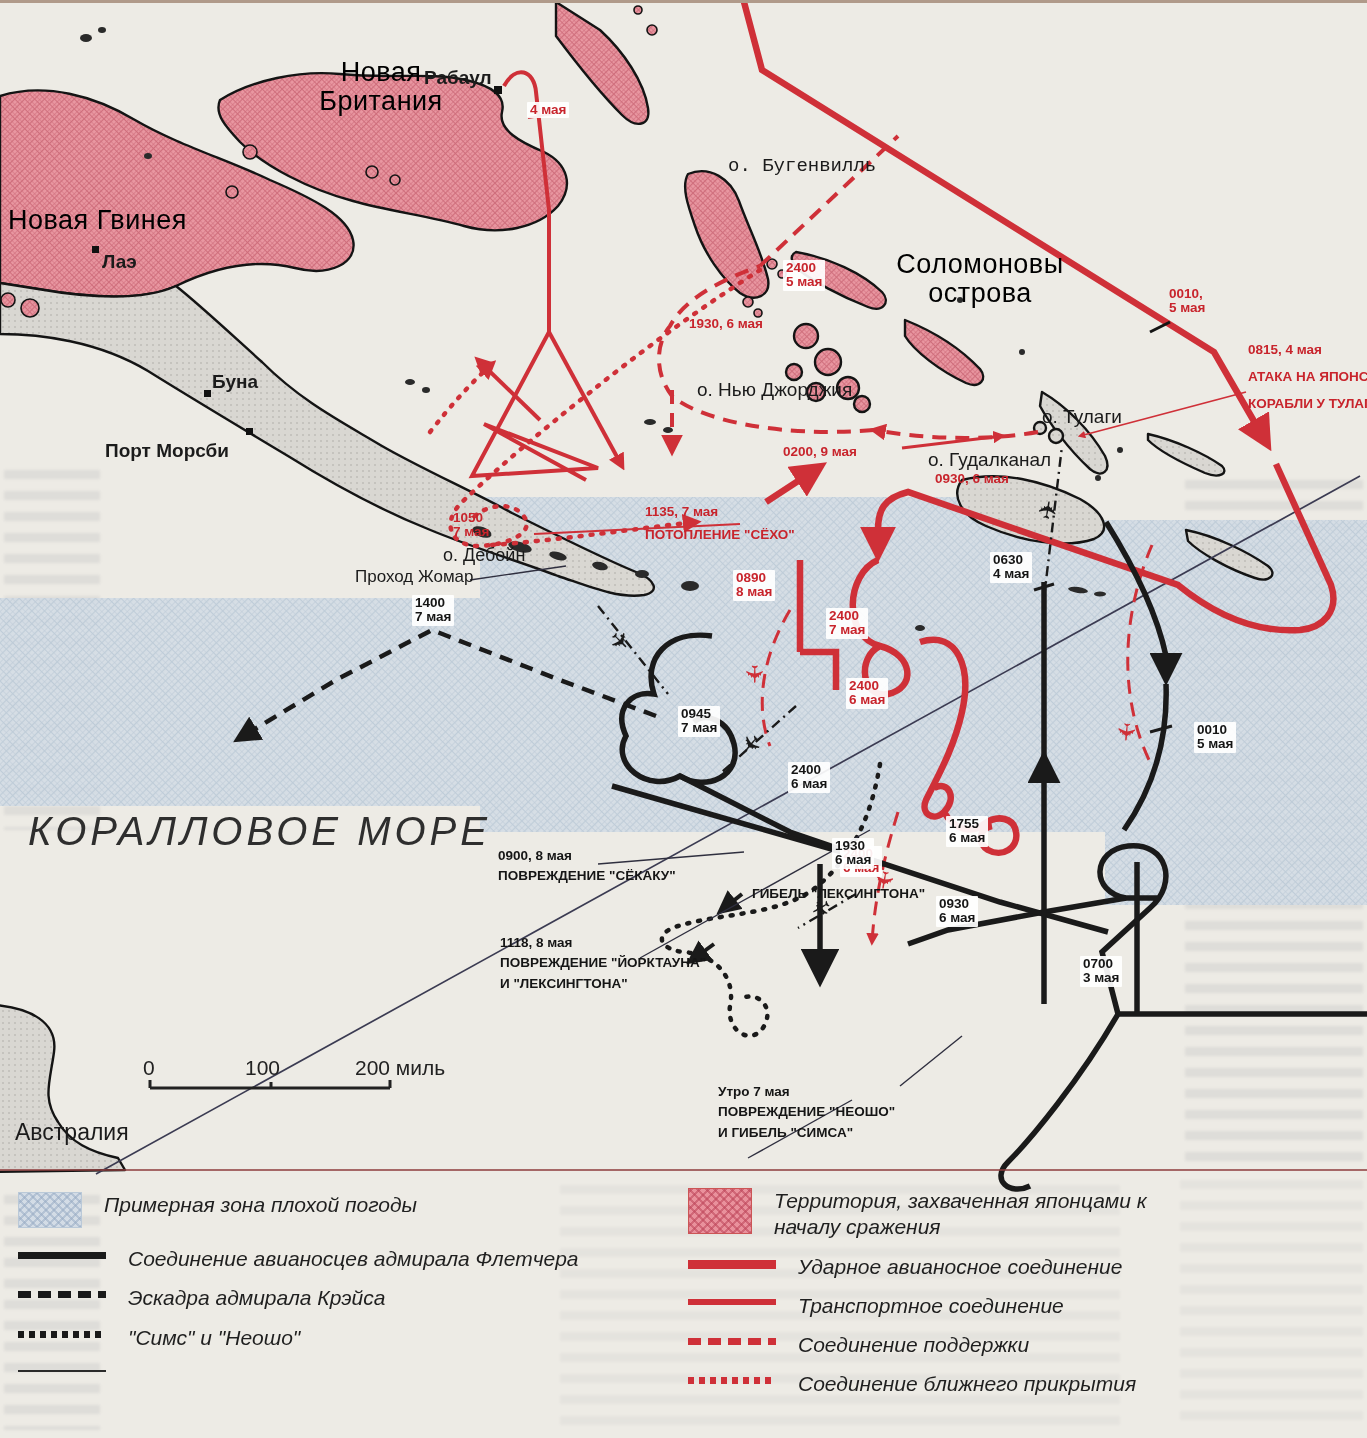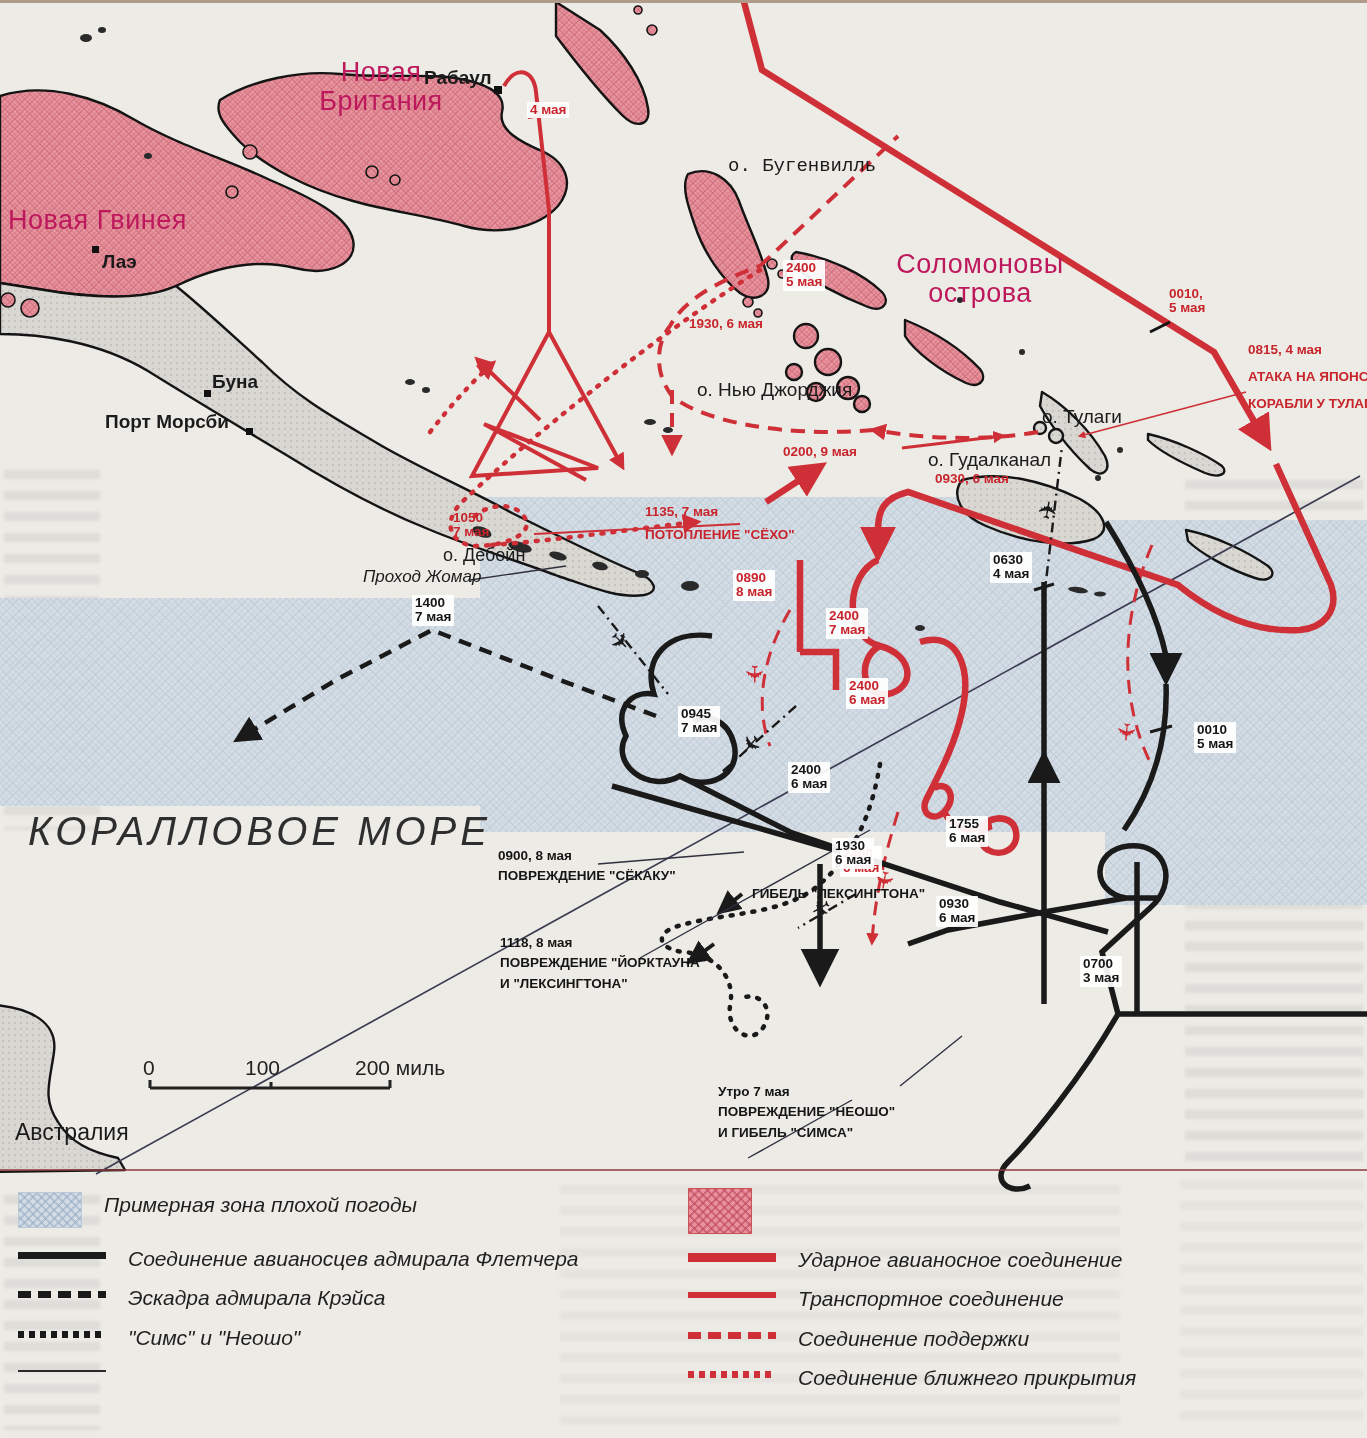--- a/index.html
+++ b/index.html
@@ -4,24 +4,24 @@
 <style>
   html,body{margin:0;padding:0;}
   body{background:#e7e4df;font-family:"Liberation Sans",sans-serif;}
   #stage{position:relative;width:1367px;height:1438px;background:#edebe5;overflow:hidden;}
   .bleed{position:absolute;opacity:.55;filter:blur(1.6px);pointer-events:none;
     background:repeating-linear-gradient(180deg, rgba(110,112,125,.22) 0 9px, rgba(0,0,0,0) 9px 21px);}
   .bleed.soft{opacity:.3;}
   #mapsvg{position:absolute;left:0;top:0;z-index:2;}
   .lbl{position:absolute;z-index:6;white-space:nowrap;line-height:1.06;}
   .place{color:#1b1b1b;}
-  .big{font-size:27px;letter-spacing:.5px;color:#be185d;}
+  .big{font-size:27px;letter-spacing:.5px;color:#000000;}
   .town{font-size:19px;font-weight:bold;}
   .isl{font-size:19px;}
-  .ital{font-style:italic;font-size:17px;margin-left:8px;}
+  .ital{font-size:17px;}
   .sea{font-style:italic;font-size:40px;letter-spacing:4px;color:#2e2e2e;}
   .tl{font-weight:bold;font-size:13.5px;background:rgba(255,255,255,.92);padding:1px 3px;border-radius:1px;}
   .red{color:#c8242c;}
   .blk{color:#151515;}
   .ann{font-weight:bold;font-size:13.5px;line-height:1.5;background:transparent;}
   .ctr{text-align:center;}
   .scalebar{position:absolute;z-index:6;color:#222;font-size:21px;}
   .legend{position:absolute;z-index:7;}
   .lrow{display:flex;align-items:flex-start;margin-bottom:13px;}
   .lsw{flex:0 0 auto;margin-right:22px;margin-top:6px;}
@@ -275,21 +275,21 @@
   </svg>
 
   <div class="lbl place big ctr" style="left:296px;top:58px;width:170px;">
     <span style="display:block">Новая</span>
     <span style="display:block">Британия</span>
   </div>
   <div class="lbl place town" style="left:424px;top:68px;">Рабаул</div>
   <div class="lbl place big" style="left:8px;top:206px;">Новая Гвинея</div>
   <div class="lbl place town" style="left:102px;top:252px;">Лаэ</div>
   <div class="lbl place town" style="left:212px;top:372px;">Буна</div>
-  <div class="lbl place town" style="left:105px;top:412px;">Порт Морсби</div>
+  <div class="lbl place town" style="left:105px;top:441px;">Порт Морсби</div>
   <div class="lbl place isl" style="left:728px;top:156px;font-family:Liberation Mono, monospace;">о. Бугенвилль</div>
   <div class="lbl place big ctr" style="left:880px;top:250px;width:200px;">
     <span style="display:block">Соломоновы</span>
     <span style="display:block">острова</span>
   </div>
   <div class="lbl place isl" style="left:697px;top:380px;">о. Нью Джорджия</div>
   <div class="lbl place isl" style="left:1042px;top:407px;">о. Тулаги</div>
   <div class="lbl place isl" style="left:928px;top:450px;">о. Гудалканал</div>
   <div class="lbl place isl" style="left:443px;top:546px;font-size:18px;">о. Дебойн</div>
   <div class="lbl place ital" style="left:355px;top:568px;">Проход Жомар</div>
@@ -413,20 +413,21 @@
       <span class="ltext">"Симс" и "Неошо"</span>
     </div>
     <div class="lrow">
       <span class="lsw sw-thin"></span>
     </div>
   </div>
 
   <div class="legend" style="left:688px;top:1188px;width:520px;">
     <div class="lrow">
       <span class="lsw sw-jp" style="margin-top:0;"></span>
+      <span class="ltext">Территория, захваченная японцами к началу сражения</span>
     </div>
     <div class="lrow" style="">
       <span class="lsw sw-redthick"></span>
       <span class="ltext">Ударное авианосное соединение</span>
     </div>
     <div class="lrow">
       <span class="lsw sw-redmed"></span>
       <span class="ltext">Транспортное соединение</span>
     </div>
     <div class="lrow">

